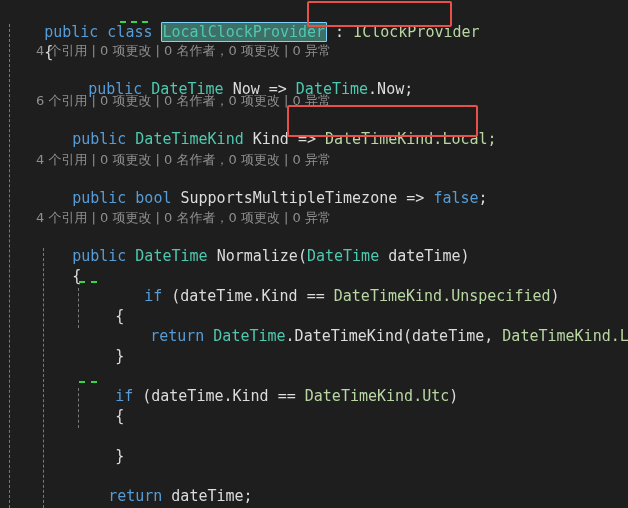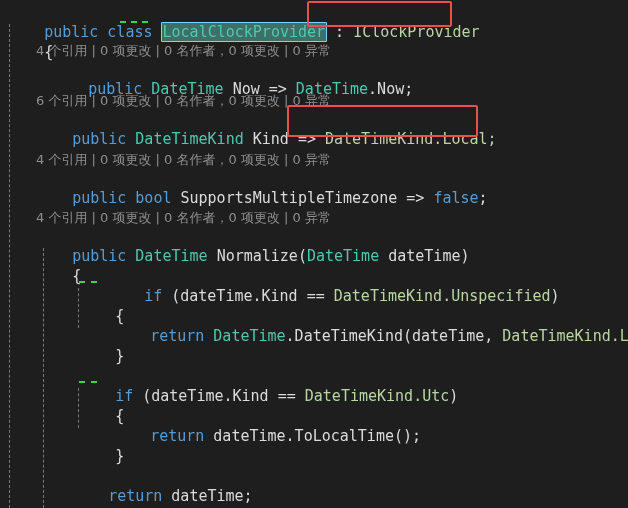--- a/index.html
+++ b/index.html
@@ -140,23 +140,20 @@
   </div>
 
   <div class="line" style="top:366px;left:79px;">
     <span class="kw">if</span><span> </span><span class="plain">(dateTime.Kind == </span><span class="enumv">DateTimeKind.Utc</span><span class="plain">)</span>
   </div>
 
   <div class="line" style="top:386px;left:79px;">
     <span class="brace">{</span>
   </div>
 
-  <div class="line" style="top:406px;left:114px;">
-    <span class="kw">return</span><span> </span><span class="plain">dateTime.ToLocalTime();</span>
-  </div>
 
   <div class="line" style="top:426px;left:79px;">
     <span class="brace">}</span>
   </div>
 
   <div class="line" style="top:466px;left:72px;text-align:center;">
     <span class="kw">return</span><span> </span><span class="plain">dateTime;</span>
   </div>
 
   <div class="line" style="top:486px;left:36px;">

